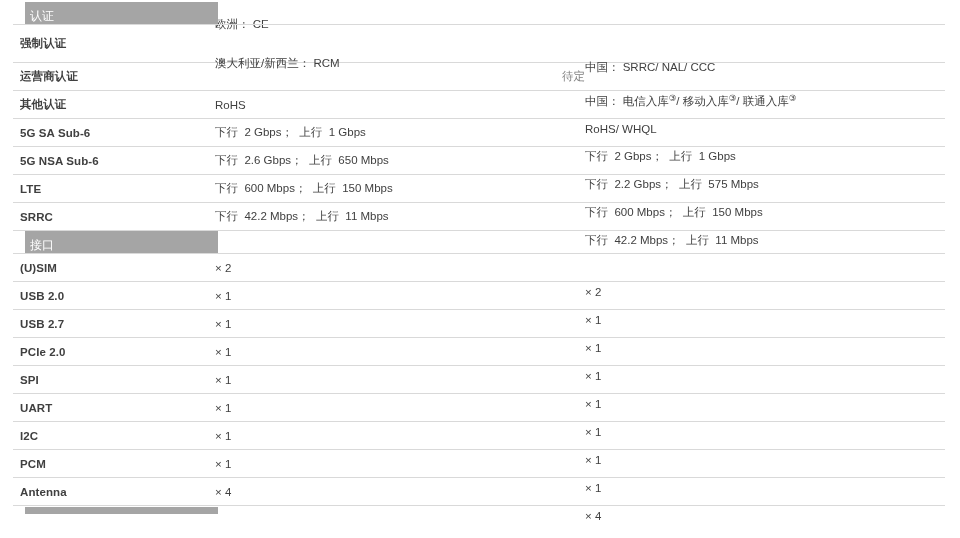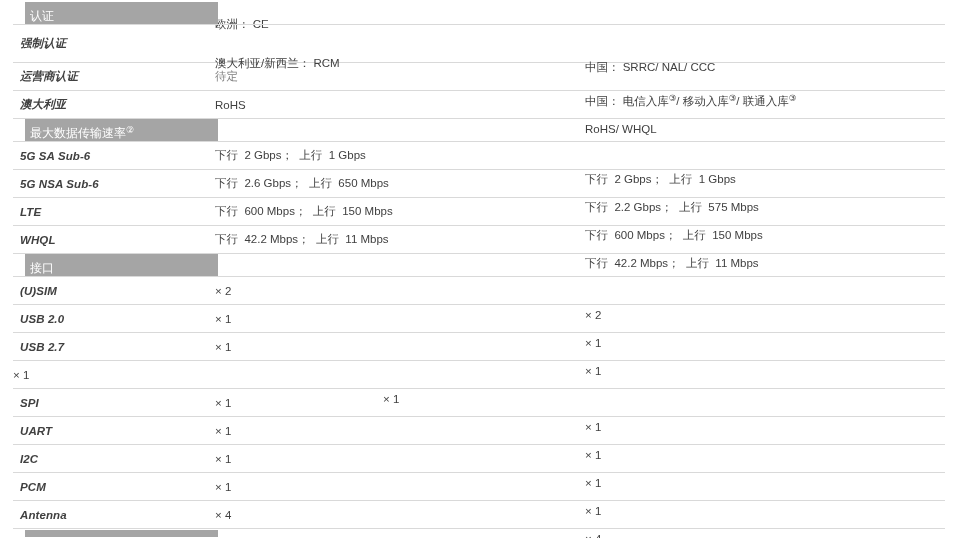--- a/index.html
+++ b/index.html
@@ -52,26 +52,25 @@
     height: 27px;
     border-bottom: 1px solid var(--divider, #d9d9d9);
   }
   .row.tall { height: 37px; }
   .cell { white-space: pre-wrap; }
   .cell.label {
     width: 195px;
     padding-left: 7px;
     font-weight: 700;
     letter-spacing: 0.1px;
-    font-style: italic;
   }
   .cell.col1 { width: 370px; }
   .cell.col2 { flex: 1; margin-top: 48px; }
   .cell .line { line-height: 15px; }
-  .muted { color: var(--muted-text, #7f7f7f); }
+  .muted { color: var(--muted-text, #7f7f7f); text-align: right; }
   sup.ref {
     font-size: 8.5px;
     vertical-align: 4px;
   }
 </style>
 </head>
 <body>
 
 <div class="page">
   <div class="spec-table">
@@ -89,49 +88,46 @@
       <div class="cell col2">中国： SRRC/ NAL/ CCC</div>
     </div>
 
     <div class="row">
       <div class="cell label">运营商认证</div>
       <div class="cell col1 muted">待定</div>
       <div class="cell col2"><span>中国： 电信入库</span><sup class="ref">③</sup><span>/ 移动入库</span><sup class="ref">③</sup><span>/ 联通入库</span><sup class="ref">③</sup></div>
     </div>
 
     <div class="row">
-      <div class="cell label">澳大利亚</div>
+      <div class="cell label">其他认证</div>
       <div class="cell col1">RoHS</div>
       <div class="cell col2">RoHS/ WHQL</div>
     </div>
 
-    <div class="section-header">
-      <div class="section-bar"><span>最大数据传输速率</span><sup>②</sup></div>
-    </div>
 
     <div class="row">
       <div class="cell label">5G SA Sub-6</div>
       <div class="cell col1">下行  2 Gbps；  上行  1 Gbps</div>
       <div class="cell col2">下行  2 Gbps；  上行  1 Gbps</div>
     </div>
 
     <div class="row">
       <div class="cell label">5G NSA Sub-6</div>
       <div class="cell col1">下行  2.6 Gbps；  上行  650 Mbps</div>
       <div class="cell col2">下行  2.2 Gbps；  上行  575 Mbps</div>
     </div>
 
     <div class="row">
       <div class="cell label">LTE</div>
       <div class="cell col1">下行  600 Mbps；  上行  150 Mbps</div>
       <div class="cell col2">下行  600 Mbps；  上行  150 Mbps</div>
     </div>
 
     <div class="row">
-      <div class="cell label">WHQL</div>
+      <div class="cell label">SRRC</div>
       <div class="cell col1">下行  42.2 Mbps；  上行  11 Mbps</div>
       <div class="cell col2">下行  42.2 Mbps；  上行  11 Mbps</div>
     </div>
 
     <div class="section-header">
       <div class="section-bar"><span>接口</span><sup></sup></div>
     </div>
 
     <div class="row">
       <div class="cell label">(U)SIM</div>
@@ -145,20 +141,21 @@
       <div class="cell col2">× 1</div>
     </div>
 
     <div class="row">
       <div class="cell label">USB 2.7</div>
       <div class="cell col1">× 1</div>
       <div class="cell col2">× 1</div>
     </div>
 
     <div class="row">
+      <div class="cell label">PCIe 2.0</div>
       <div class="cell col1">× 1</div>
       <div class="cell col2">× 1</div>
     </div>
 
     <div class="row">
       <div class="cell label">SPI</div>
       <div class="cell col1">× 1</div>
       <div class="cell col2">× 1</div>
     </div>
 

